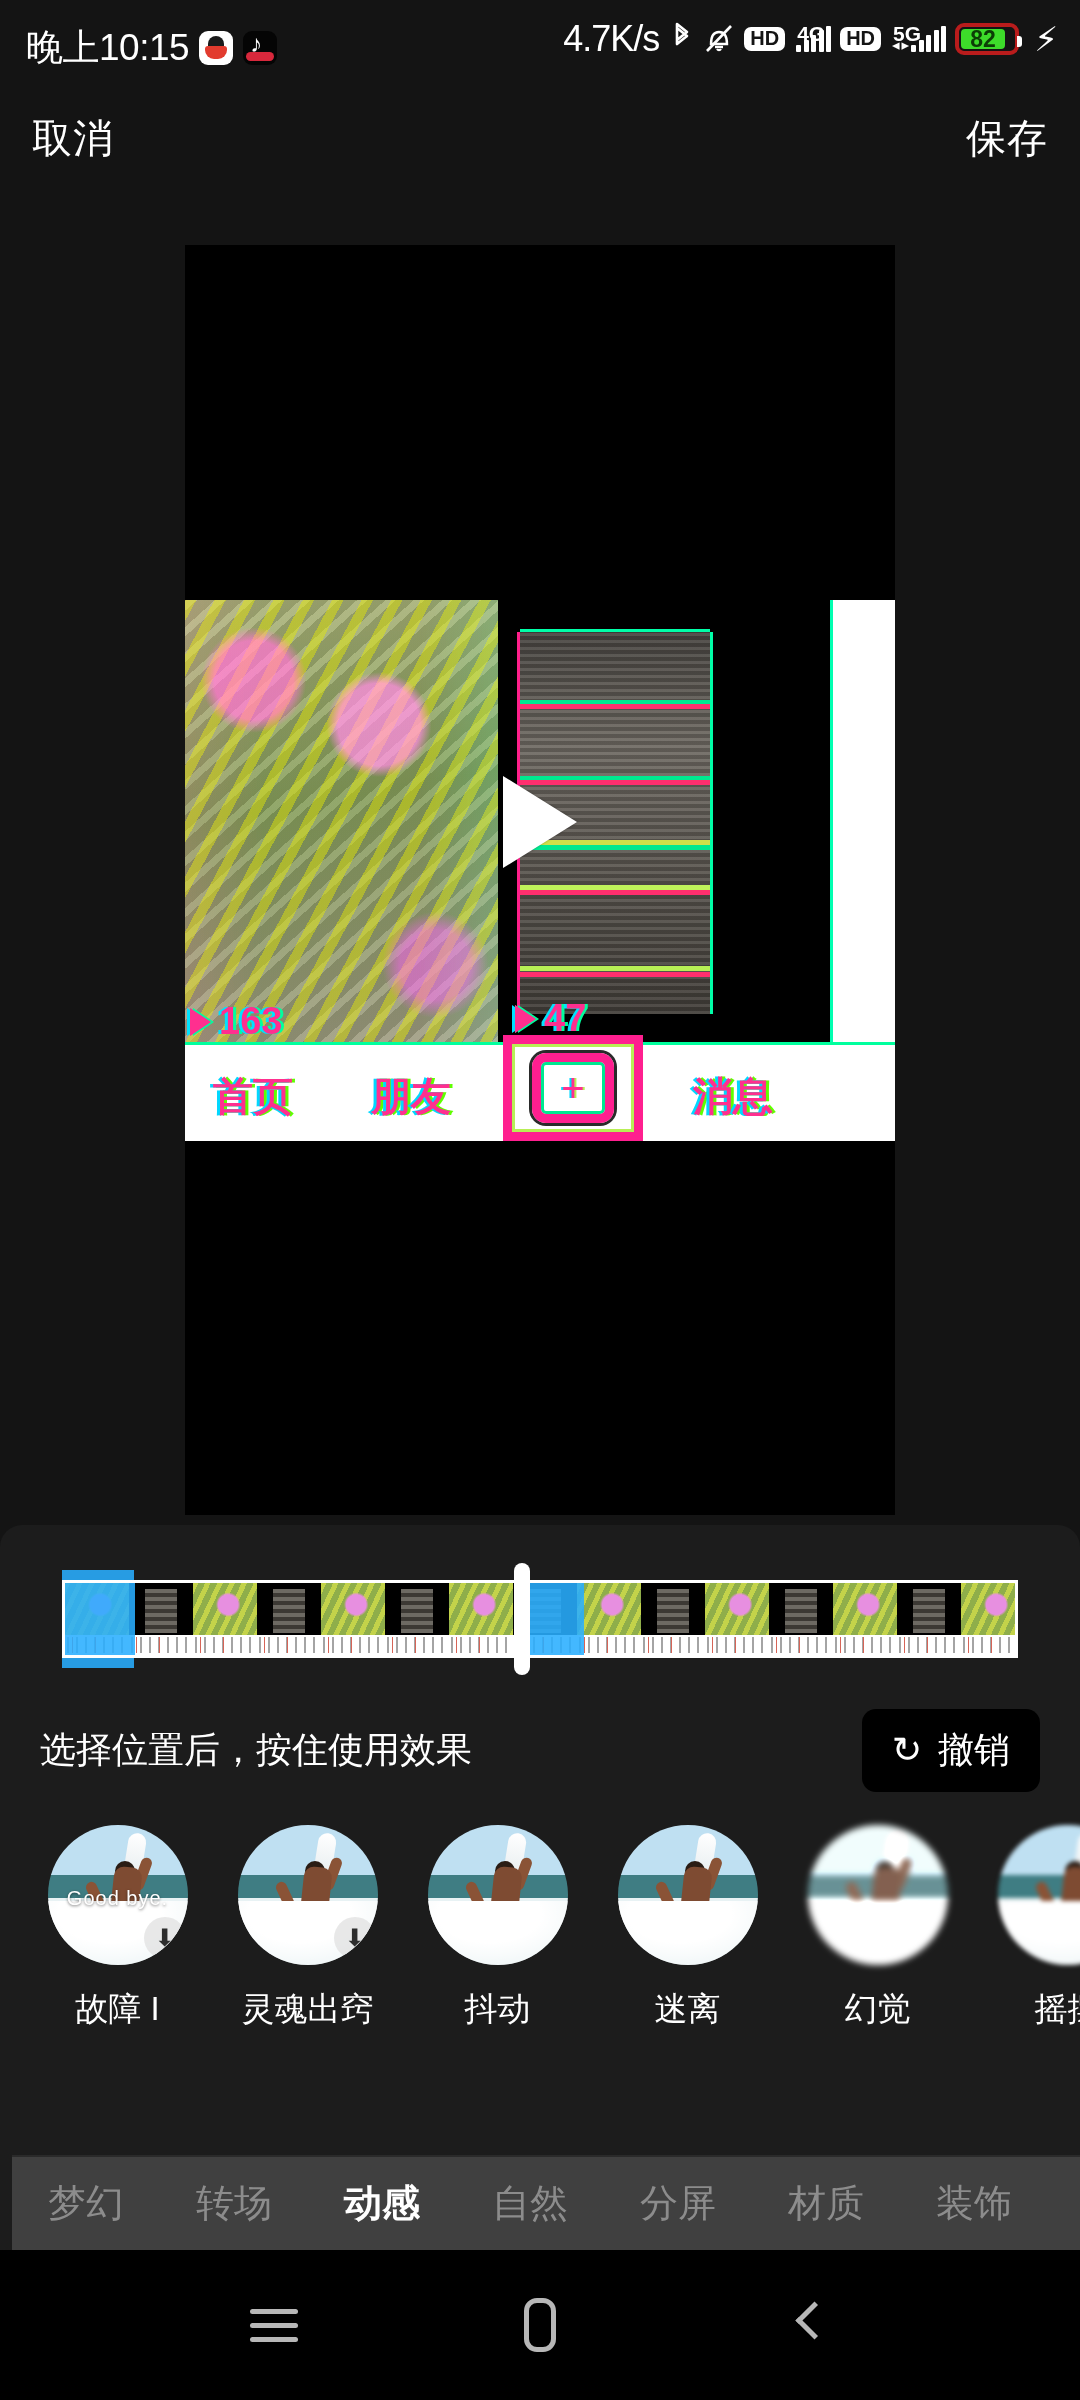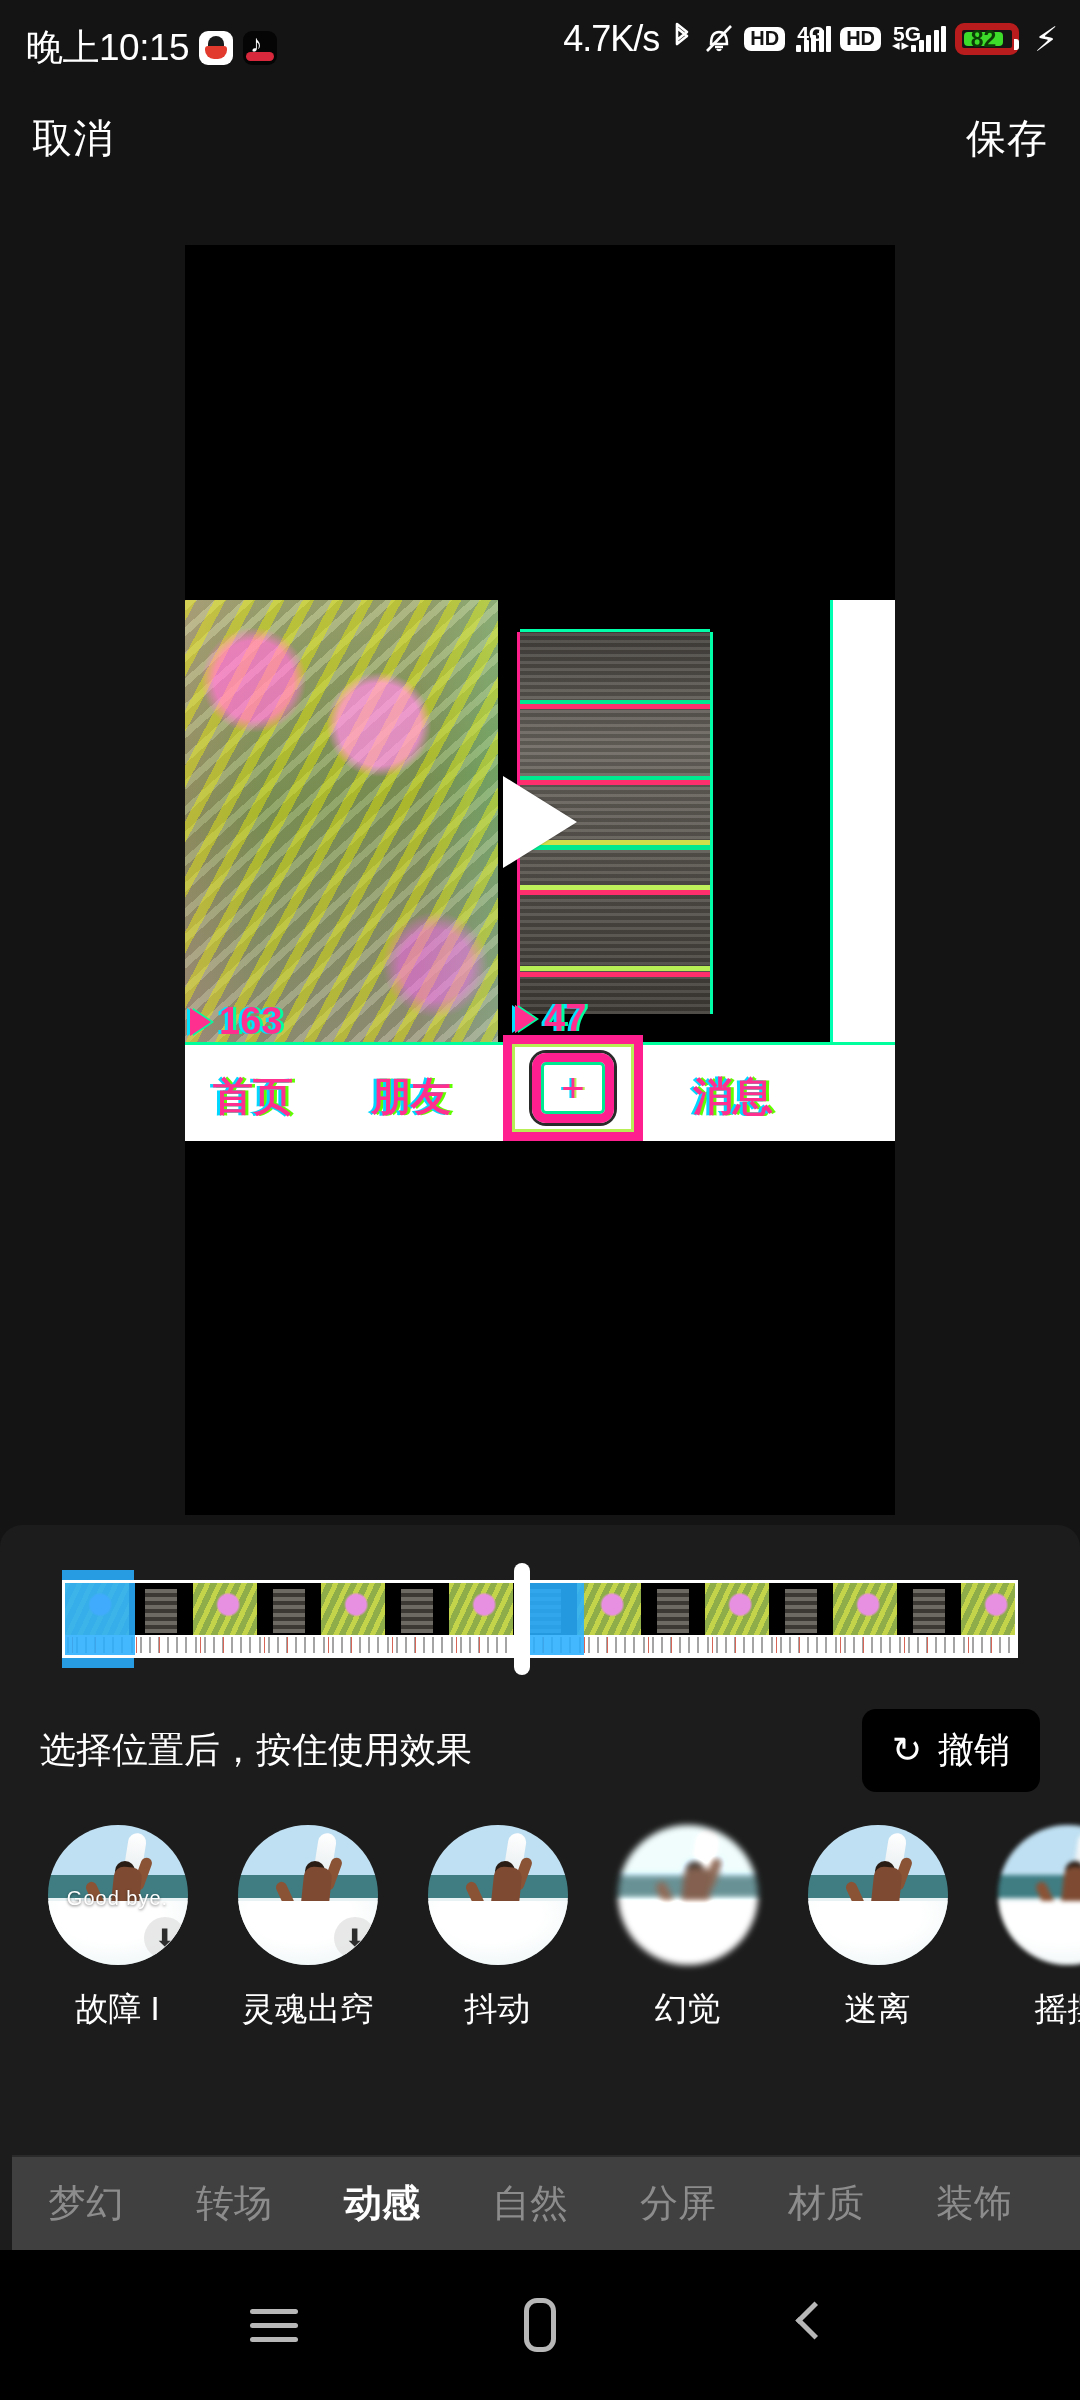--- a/index.html
+++ b/index.html
@@ -52,21 +52,21 @@
   .bars{ display:flex; align-items:flex-end; gap:2.5px; height:26px; padding-top:12px;}
   .bars i{ display:block; width:5px; background:#fff; border-radius:1px; }
   .bars i:nth-child(1){ height:7px; }
   .bars i:nth-child(2){ height:12px; }
   .bars i:nth-child(3){ height:17px; }
   .bars i:nth-child(4){ height:22px; }
   .bars i:nth-child(5){ height:26px; }
   .dl-arrows{ display:flex; align-items:flex-end; gap:2px; height:26px; margin-right:1px;}
   .dl-arrows span{ font-size:15px; line-height:1; color:#fff; }
   .battery{
-    width:64px; height:32px; border:7px solid #b91c1c; border-radius:9px;
+    width:64px; height:32px; border:4px solid #b91c1c; border-radius:9px;
     position:relative; display:flex; align-items:center; padding:2px;
   }
   .battery::after{
     content:""; position:absolute; right:-7px; top:9px; width:5px; height:11px;
     background:#fff; border-radius:0 3px 3px 0;
   }
   .battery-fill{
     height:100%; background:#3ddc2a; border-radius:4px; width:84%;
     display:flex; align-items:center; justify-content:center;
     color:#0c3d06; font-size:23px; font-weight:700;
@@ -523,41 +523,41 @@
             <div class="arm"></div>
             <div class="head"></div>
           <div class="surfer"></div>
             <div class="arm2"></div>
             <div class="foam"></div>
         </div>
         <div class="eff-label">抖动</div>
       </div>
 
       <div class="eff">
+        <div class="eff-thumb">
+          <div class="board"></div>
+            <div class="arm"></div>
+            <div class="head"></div>
+          <div class="surfer"></div>
+            <div class="arm2"></div>
+            <div class="foam"></div>
+        </div>
+        <div class="eff-label">迷离</div>
+      </div>
+
+      <div class="eff">
         <div class="eff-thumb blurA">
           <div class="board"></div>
             <div class="arm"></div>
             <div class="head"></div>
           <div class="surfer"></div>
             <div class="arm2"></div>
             <div class="foam"></div>
         </div>
         <div class="eff-label">幻觉</div>
-      </div>
-
-      <div class="eff">
-        <div class="eff-thumb">
-          <div class="board"></div>
-            <div class="arm"></div>
-            <div class="head"></div>
-          <div class="surfer"></div>
-            <div class="arm2"></div>
-            <div class="foam"></div>
-        </div>
-        <div class="eff-label">迷离</div>
       </div>
 
       <div class="eff">
         <div class="eff-thumb blurB">
           <div class="board"></div>
             <div class="arm"></div>
             <div class="head"></div>
           <div class="surfer"></div>
             <div class="arm2"></div>
             <div class="foam"></div>

